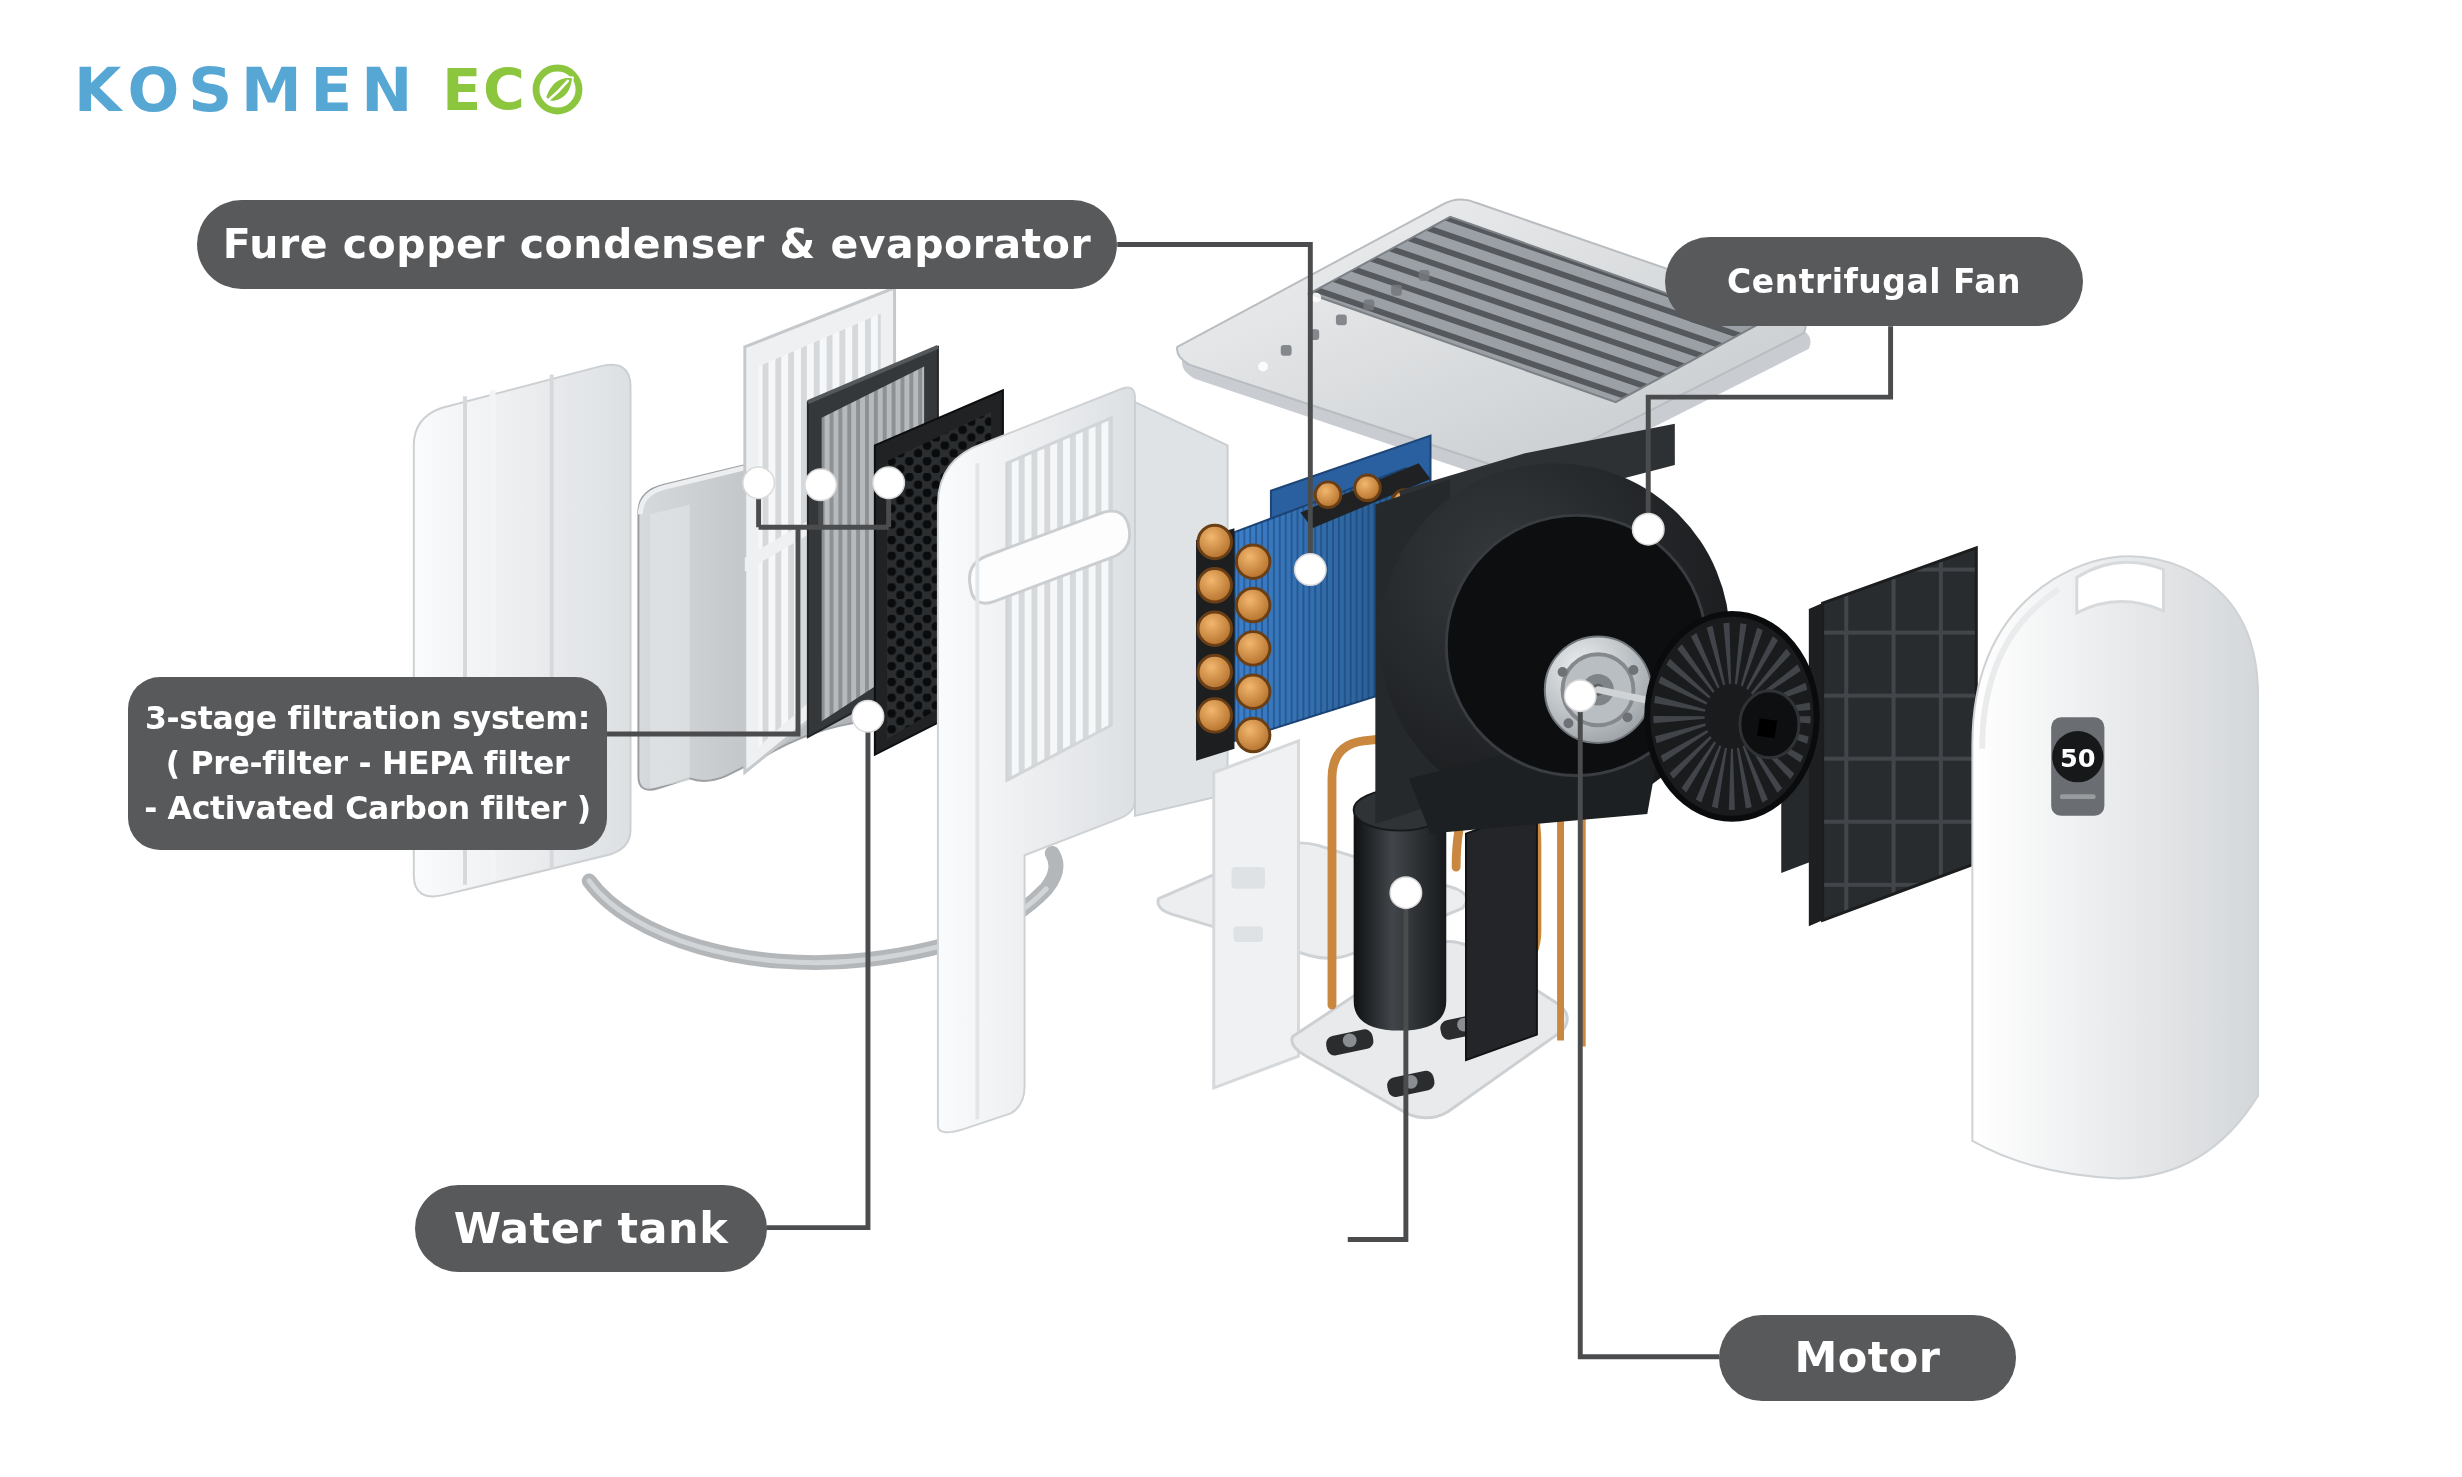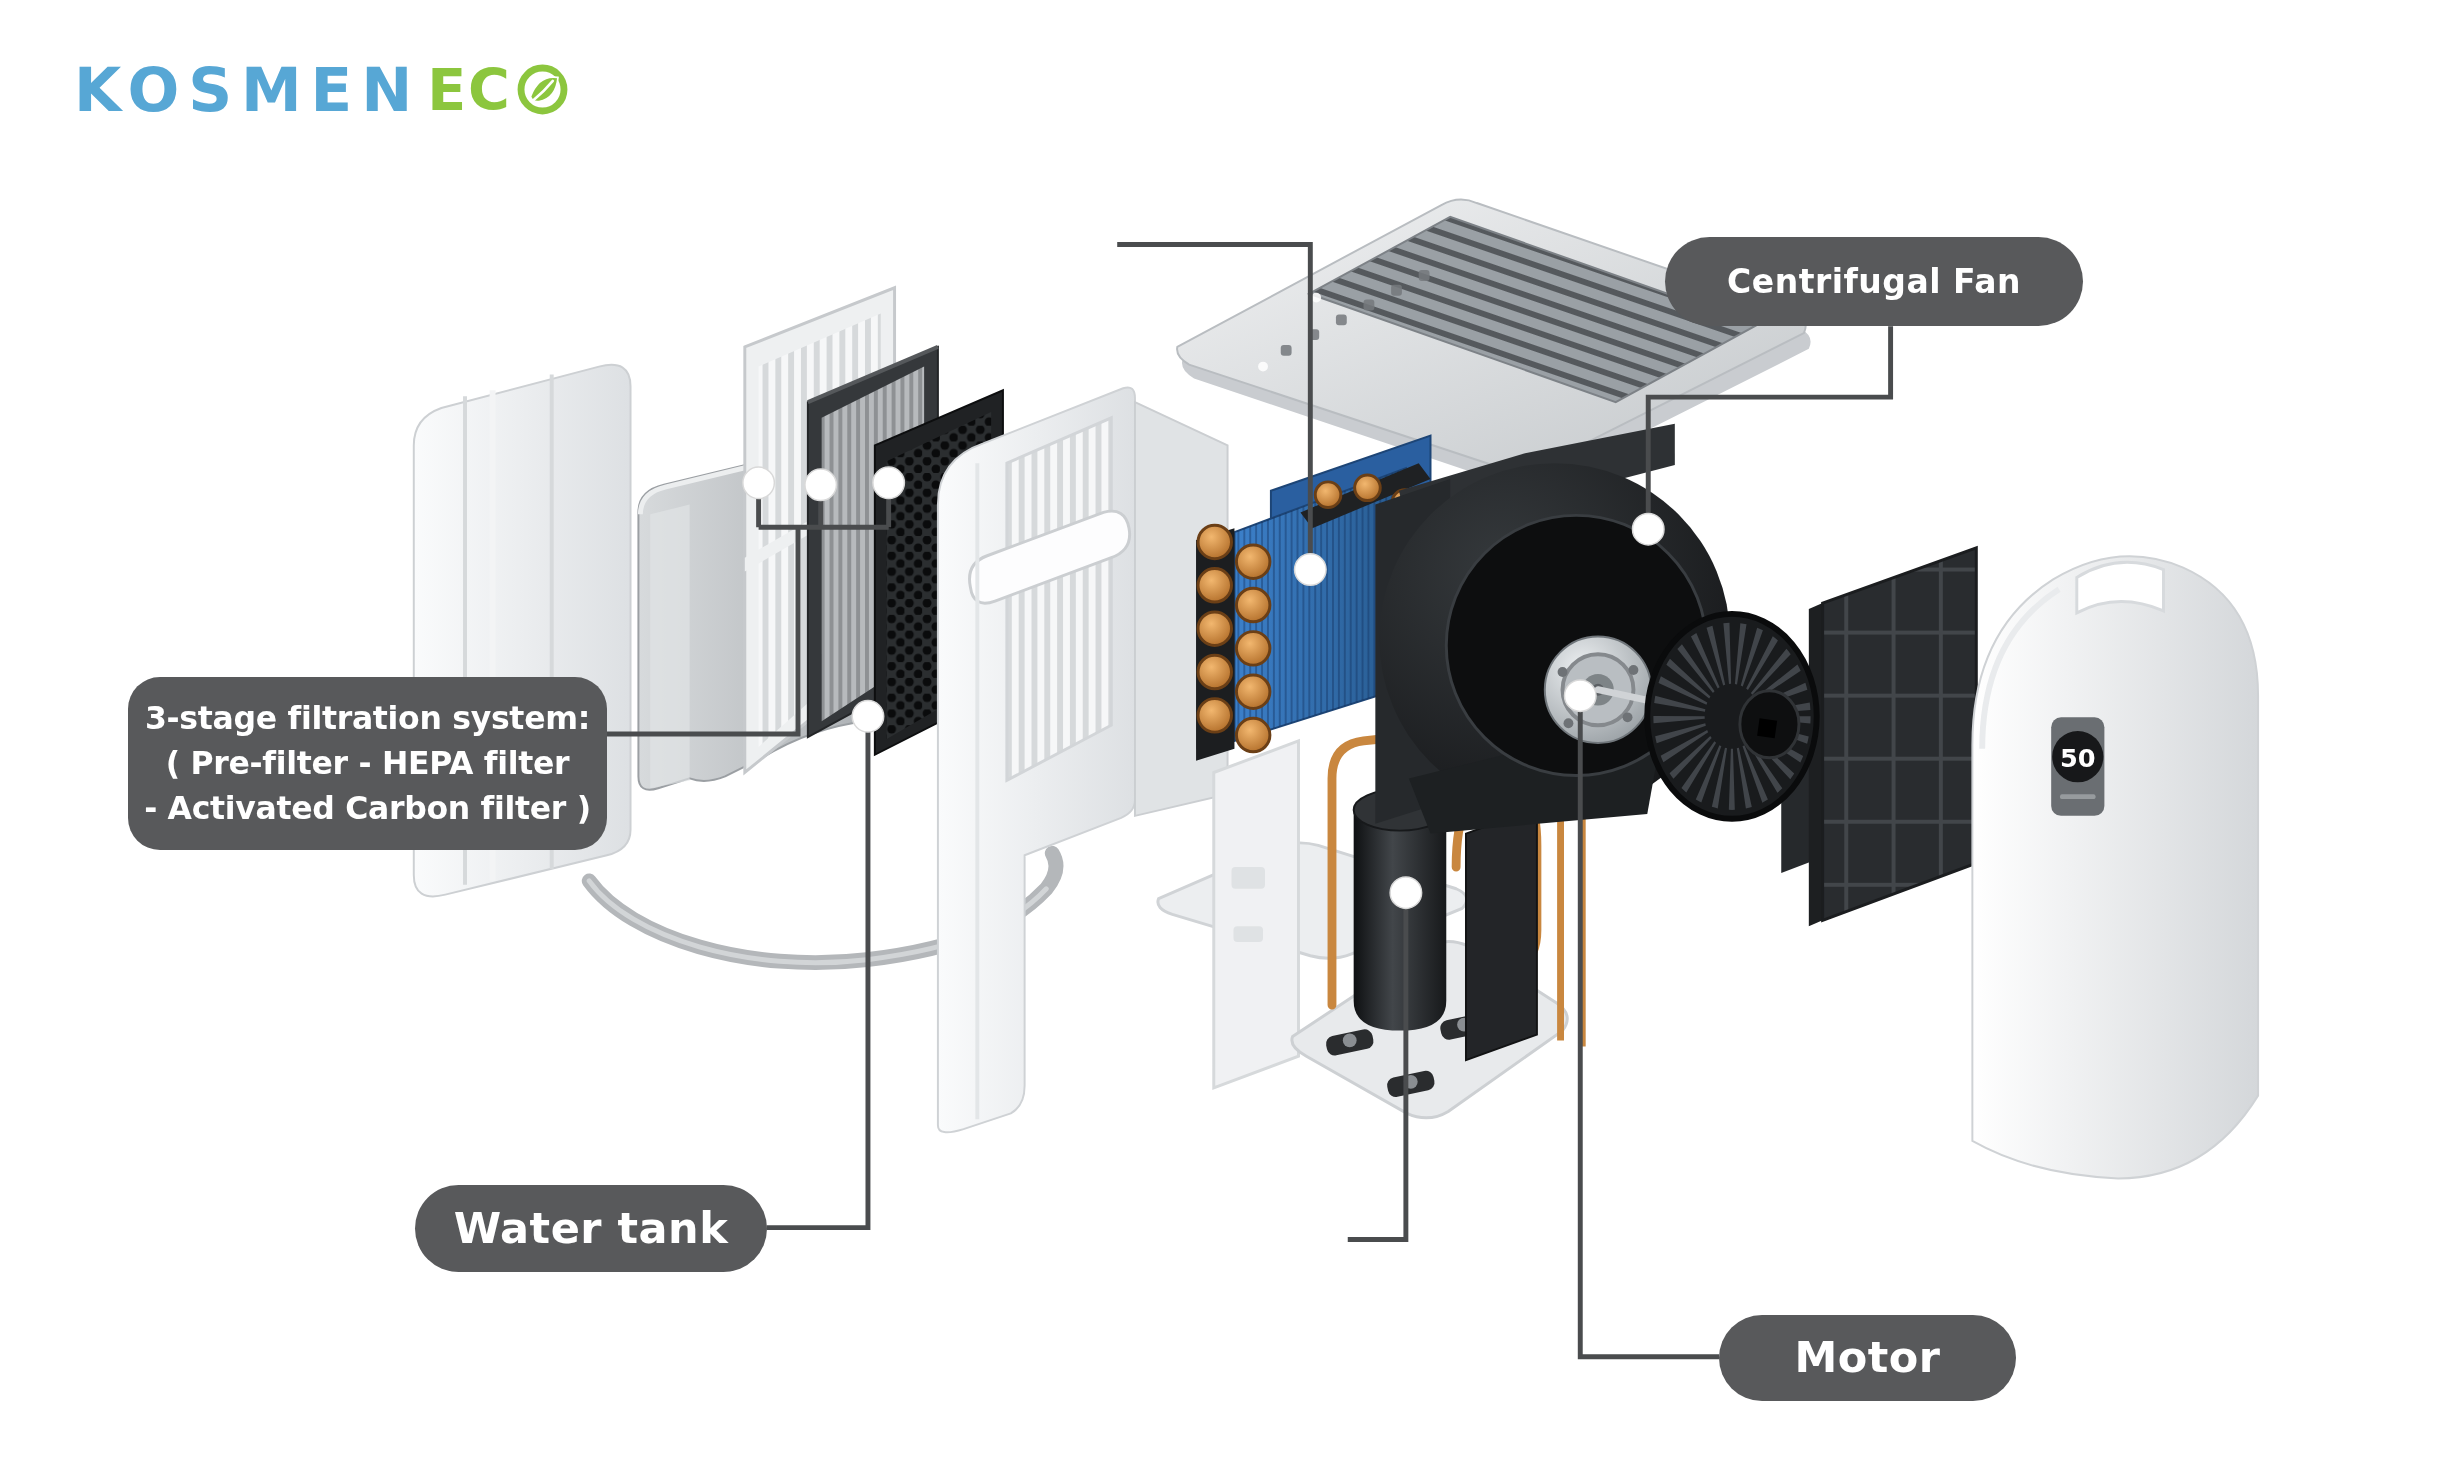--- a/index.html
+++ b/index.html
@@ -3,21 +3,21 @@
 <meta charset="utf-8">
 <style>
   html,body{margin:0;padding:0;}
   body{
     width:2463px;height:1478px;background:#ffffff;position:relative;overflow:hidden;
     font-family:"DejaVu Sans","Liberation Sans",sans-serif;
   }
   .stage{position:absolute;inset:0;}
   svg.illus{position:absolute;left:0;top:0;}
   
-  .logo{position:absolute;left:74px;top:54px;display:flex;align-items:center;gap:6px;}
+  .logo{position:absolute;left:74px;top:54px;display:flex;align-items:center;gap:21px;}
   .logo .brand{font-size:61px;font-weight:800;letter-spacing:8.9px;color:#57a7d5;}
   .logo .eco{display:flex;align-items:center;}
   .logo .eco-txt{font-size:57px;font-weight:800;letter-spacing:2px;color:#8cc63e;}
   .logo .leaf{width:55px;height:55px;margin-left:3px;}
   
   .lbl{
     position:absolute;background:#58595b;color:#ffffff;font-weight:bold;
     display:flex;align-items:center;justify-content:center;text-align:center;
     border-radius:45px;letter-spacing:0.5px;line-height:1.2;
   }
@@ -289,20 +289,21 @@
     <span class="eco">
       <span class="eco-txt">EC</span>
       <svg class="leaf" viewBox="0 0 64 64">
         <circle cx="32" cy="32" r="25" fill="none" stroke="#8cc63e" stroke-width="8"></circle>
         <path d="M18,40 Q28,14 50,18 Q48,42 28,46 Q20,47 18,40 Z" fill="#8cc63e" stroke="#ffffff" stroke-width="2"></path>
         <path d="M22,44 Q34,34 44,22" fill="none" stroke="#ffffff" stroke-width="3" stroke-linecap="round"></path>
       </svg>
     </span>
   </div>
 
+  <div class="lbl lbl-condenser">Fure copper condenser &amp; evaporator</div>
 
   <div class="lbl lbl-fan">Centrifugal Fan</div>
 
   <div class="lbl lbl-filtration">
     <span>3-stage filtration system:</span>
     <span>( Pre-filter - HEPA filter</span>
     <span>- Activated Carbon filter )</span>
   </div>
 
   <div class="lbl lbl-water">Water tank</div>

